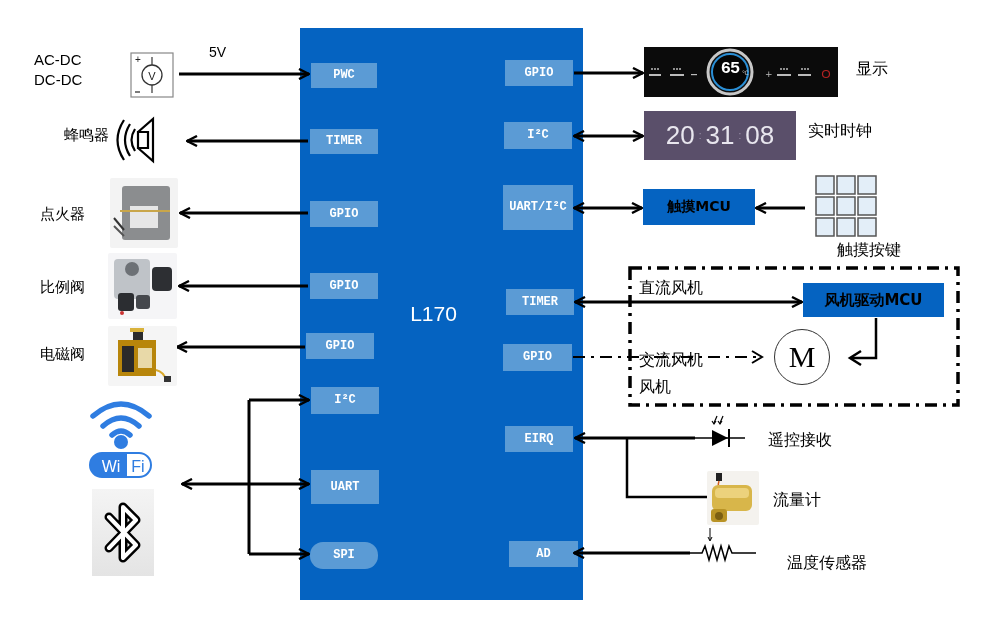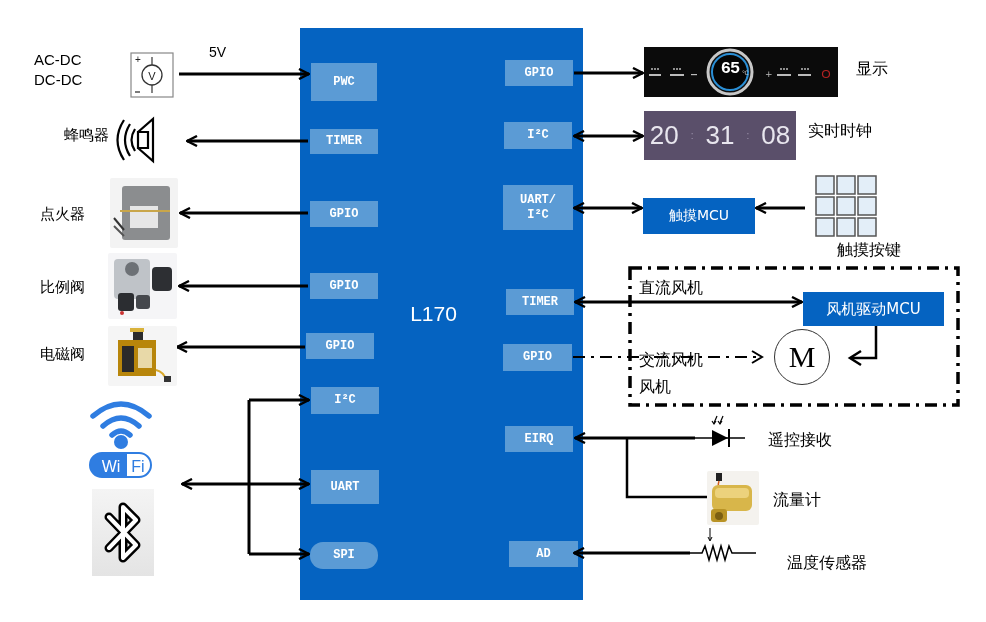--- a/index.html
+++ b/index.html
@@ -7,43 +7,43 @@
          font-family: "DejaVu Sans", "Liberation Sans", sans-serif; color: #000; }
   .abs { position: absolute; }
   .chip { left: 300px; top: 28px; width: 283px; height: 572px; background: #0563c1; }
   .chip-title { left: 292px; top: 302px; width: 283px; text-align: center; color: #fff;
                 font-family: "Liberation Sans", sans-serif; font-size: 21px; }
   .port { background: #5b9bd5; color: #fff; font-family: "Liberation Mono", monospace;
           font-weight: bold; font-size: 12px; display: flex; align-items: center;
           justify-content: center; text-align: center; line-height: 15px; }
   .label { font-size: 15px; white-space: nowrap; }
   .lbl-en { font-family: "Liberation Sans", sans-serif; font-size: 15px; line-height: 20px; }
-  .mcu { background: #0563c1; color: #ffffff; font-weight: normal; font-size: 14px;
-         display: flex; align-items: center; justify-content: center; margin-top: 9px; }
+  .mcu { background: #0563c1; color: #000000; font-weight: bold; font-size: 14px;
+         display: flex; align-items: center; justify-content: center; }
   svg.wires { position: absolute; left: 0; top: 0; width: 986px; height: 622px; pointer-events: none; }
   .photo { border-radius: 2px; overflow: hidden; }
 </style>
 </head>
 <body>
 
 <div class="abs chip"></div>
 <div class="abs chip-title">L170</div>
 
-<div class="abs port" style="left:311px;top:63px;width:66px;height:38px;">PWC</div>
+<div class="abs port" style="left:311px;top:63px;width:66px;height:25px;">PWC</div>
 <div class="abs port" style="left:310px;top:129px;width:68px;height:25px;">TIMER</div>
 <div class="abs port" style="left:310px;top:201px;width:68px;height:26px;">GPIO</div>
 <div class="abs port" style="left:310px;top:273px;width:68px;height:26px;">GPIO</div>
 <div class="abs port" style="left:306px;top:333px;width:68px;height:26px;">GPIO</div>
 <div class="abs port" style="left:311px;top:387px;width:68px;height:27px;">I²C</div>
 <div class="abs port" style="left:311px;top:470px;width:68px;height:34px;">UART</div>
 <div class="abs port" style="left:310px;top:542px;width:68px;height:27px;border-radius:13px;">SPI</div>
 
 <div class="abs port" style="left:505px;top:60px;width:68px;height:26px;">GPIO</div>
 <div class="abs port" style="left:504px;top:122px;width:68px;height:27px;">I²C</div>
-<div class="abs port" style="left:503px;top:185px;width:70px;height:45px;flex-direction:column;">
+<div class="abs port" style="left:503px;top:185px;width:70px;height:45px;flex-direction:row;">
   <span>UART/</span>
   <span>I²C</span>
 </div>
 <div class="abs port" style="left:506px;top:289px;width:68px;height:26px;">TIMER</div>
 <div class="abs port" style="left:503px;top:344px;width:69px;height:27px;">GPIO</div>
 <div class="abs port" style="left:505px;top:426px;width:68px;height:26px;">EIRQ</div>
 <div class="abs port" style="left:503px;top:541px;width:69px;height:26px;margin-left:6px;">AD</div>
 
 <svg class="wires" viewBox="0 0 986 622">
   <defs>
@@ -196,21 +196,21 @@
     </g>
     <circle cx="86" cy="25" r="22" fill="#111" stroke="#c8c8c8" stroke-width="3"></circle>
     <circle cx="86" cy="25" r="18" fill="#050505" stroke="#2a8fd6" stroke-width="2"></circle>
     <circle cx="182" cy="27" r="3.5" fill="none" stroke="#b32222" stroke-width="1.2"></circle>
   </svg>
   <div class="abs" style="left:72px;top:12px;width:28px;text-align:center;color:#fff;font-family:'Liberation Mono',monospace;font-size:17px;font-weight:bold;letter-spacing:-1px;">65</div>
   <div class="abs" style="left:98px;top:22px;color:#ccc;font-size:6px;">℃</div>
 </div>
 <div class="abs label" style="left:856px;top:59px;font-size:16px;">显示</div>
 
-<div class="abs" style="left:644px;top:111px;width:152px;height:49px;background:#5a4f6a;display:flex;align-items:center;justify-content:center;gap:12px;color:#e8e6ee;font-family:'Liberation Sans',sans-serif;font-size:26px;">
+<div class="abs" style="left:644px;top:111px;width:152px;height:49px;background:#5a4f6a;display:flex;align-items:center;justify-content:center;gap:4px;color:#e8e6ee;font-family:'Liberation Sans',sans-serif;font-size:26px;">
   <span>20</span>
   <span style="font-size:10px;color:#9e95ad;">:</span>
   <span>31</span>
   <span style="font-size:10px;color:#9e95ad;">:</span>
   <span>08</span>
 </div>
 <div class="abs label" style="left:808px;top:121px;font-size:16px;">实时时钟</div>
 
 <div class="abs mcu" style="left:643px;top:189px;width:112px;height:36px;">触摸MCU</div>
 

